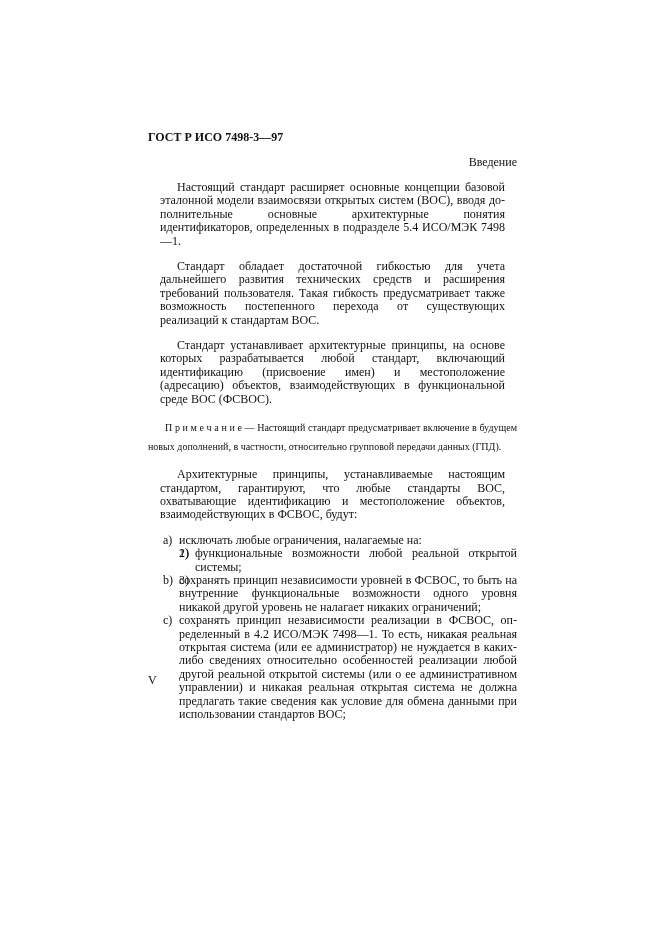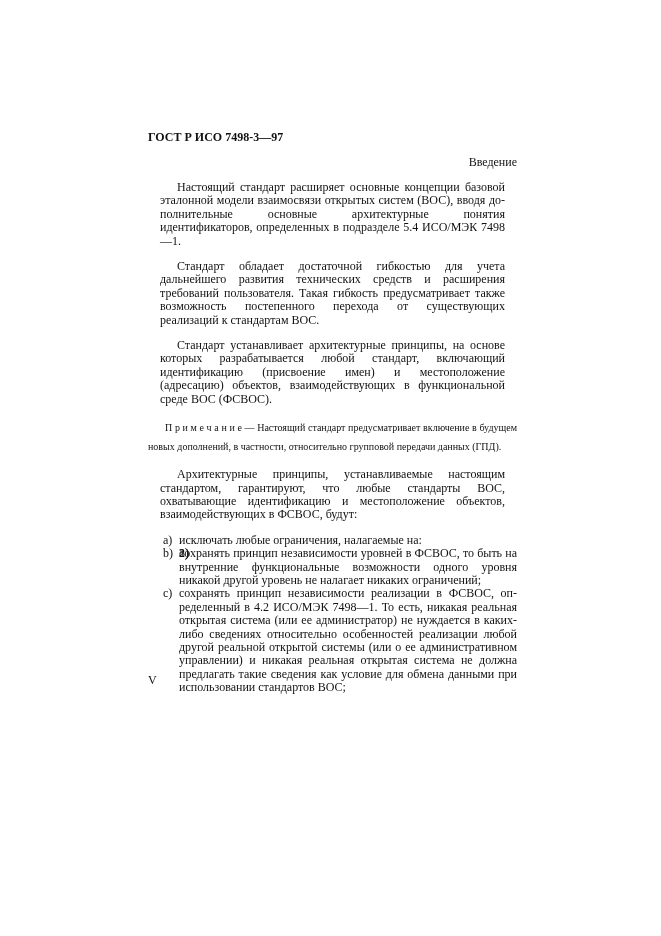--- a/index.html
+++ b/index.html
@@ -95,20 +95,21 @@
       <span class="marker">a)</span>
       <span class="li-text">исключать любые ограничения, налагаемые на:</span>
     </div>
 
     <div class="list-item level-2">
       <span class="marker">1)</span>
     </div>
 
     <div class="list-item level-2">
       <span class="marker">2)</span>
+      <span class="li-text">функциональные возможности любой реальной открытой системы;</span>
     </div>
 
     <div class="list-item level-2">
       <span class="marker">3)</span>
     </div>
 
     <div class="list-item level-1">
       <span class="marker">b)</span>
       <span class="li-text">сохранять принцип независимости уровней в ФСВОС, то быть на внутренние функциональные возможности одного уровня никакой другой уровень не налагает никаких ограничений;</span>
     </div>

